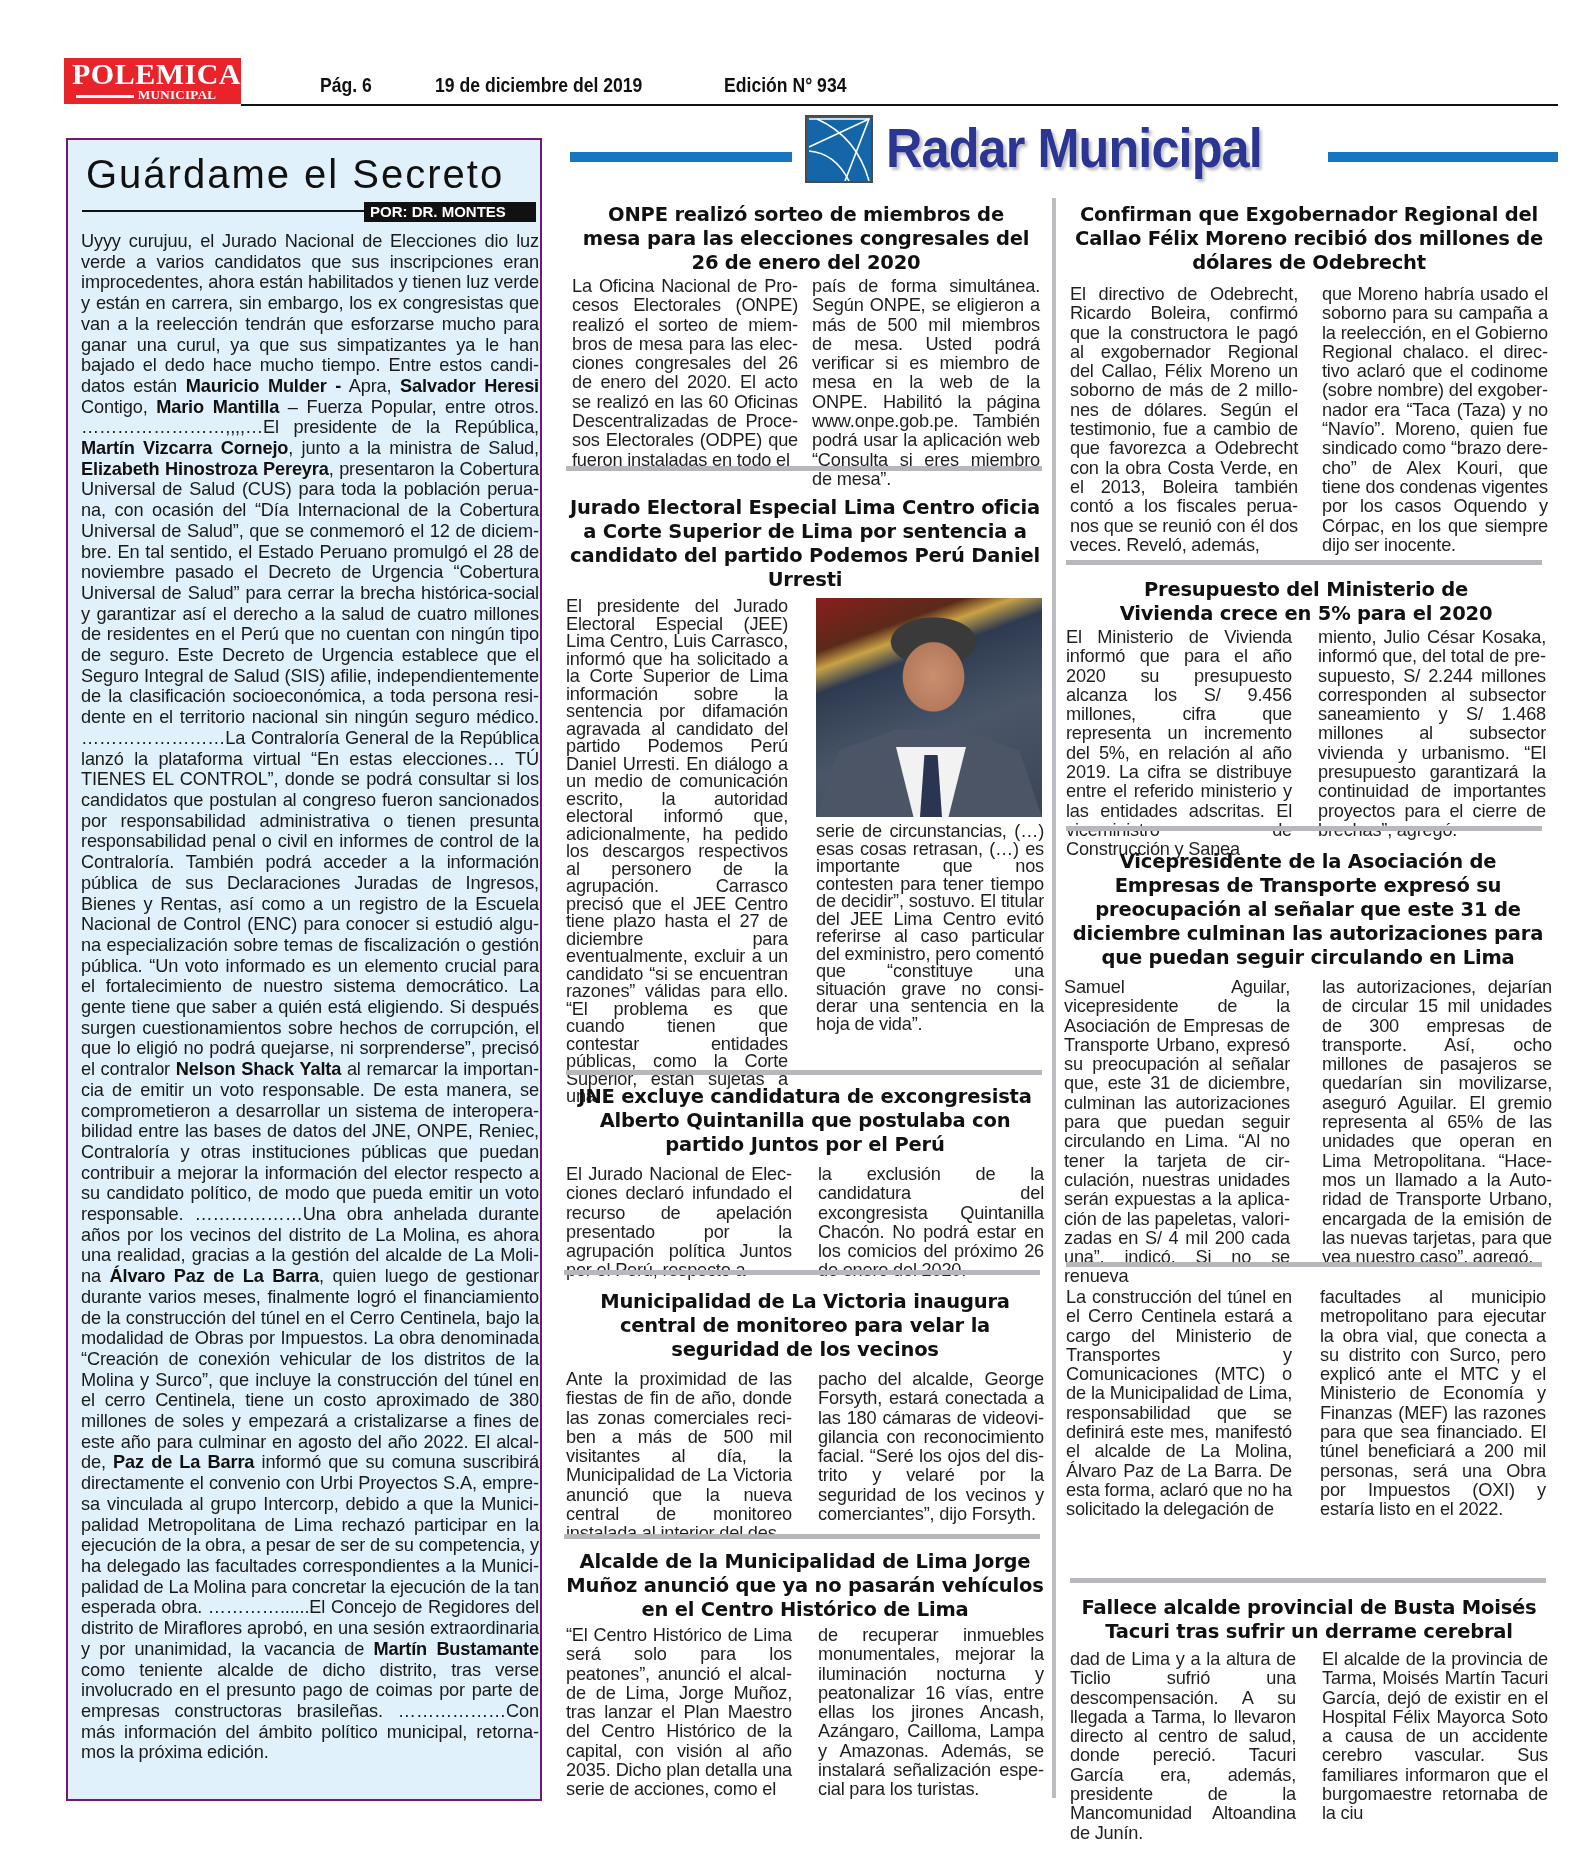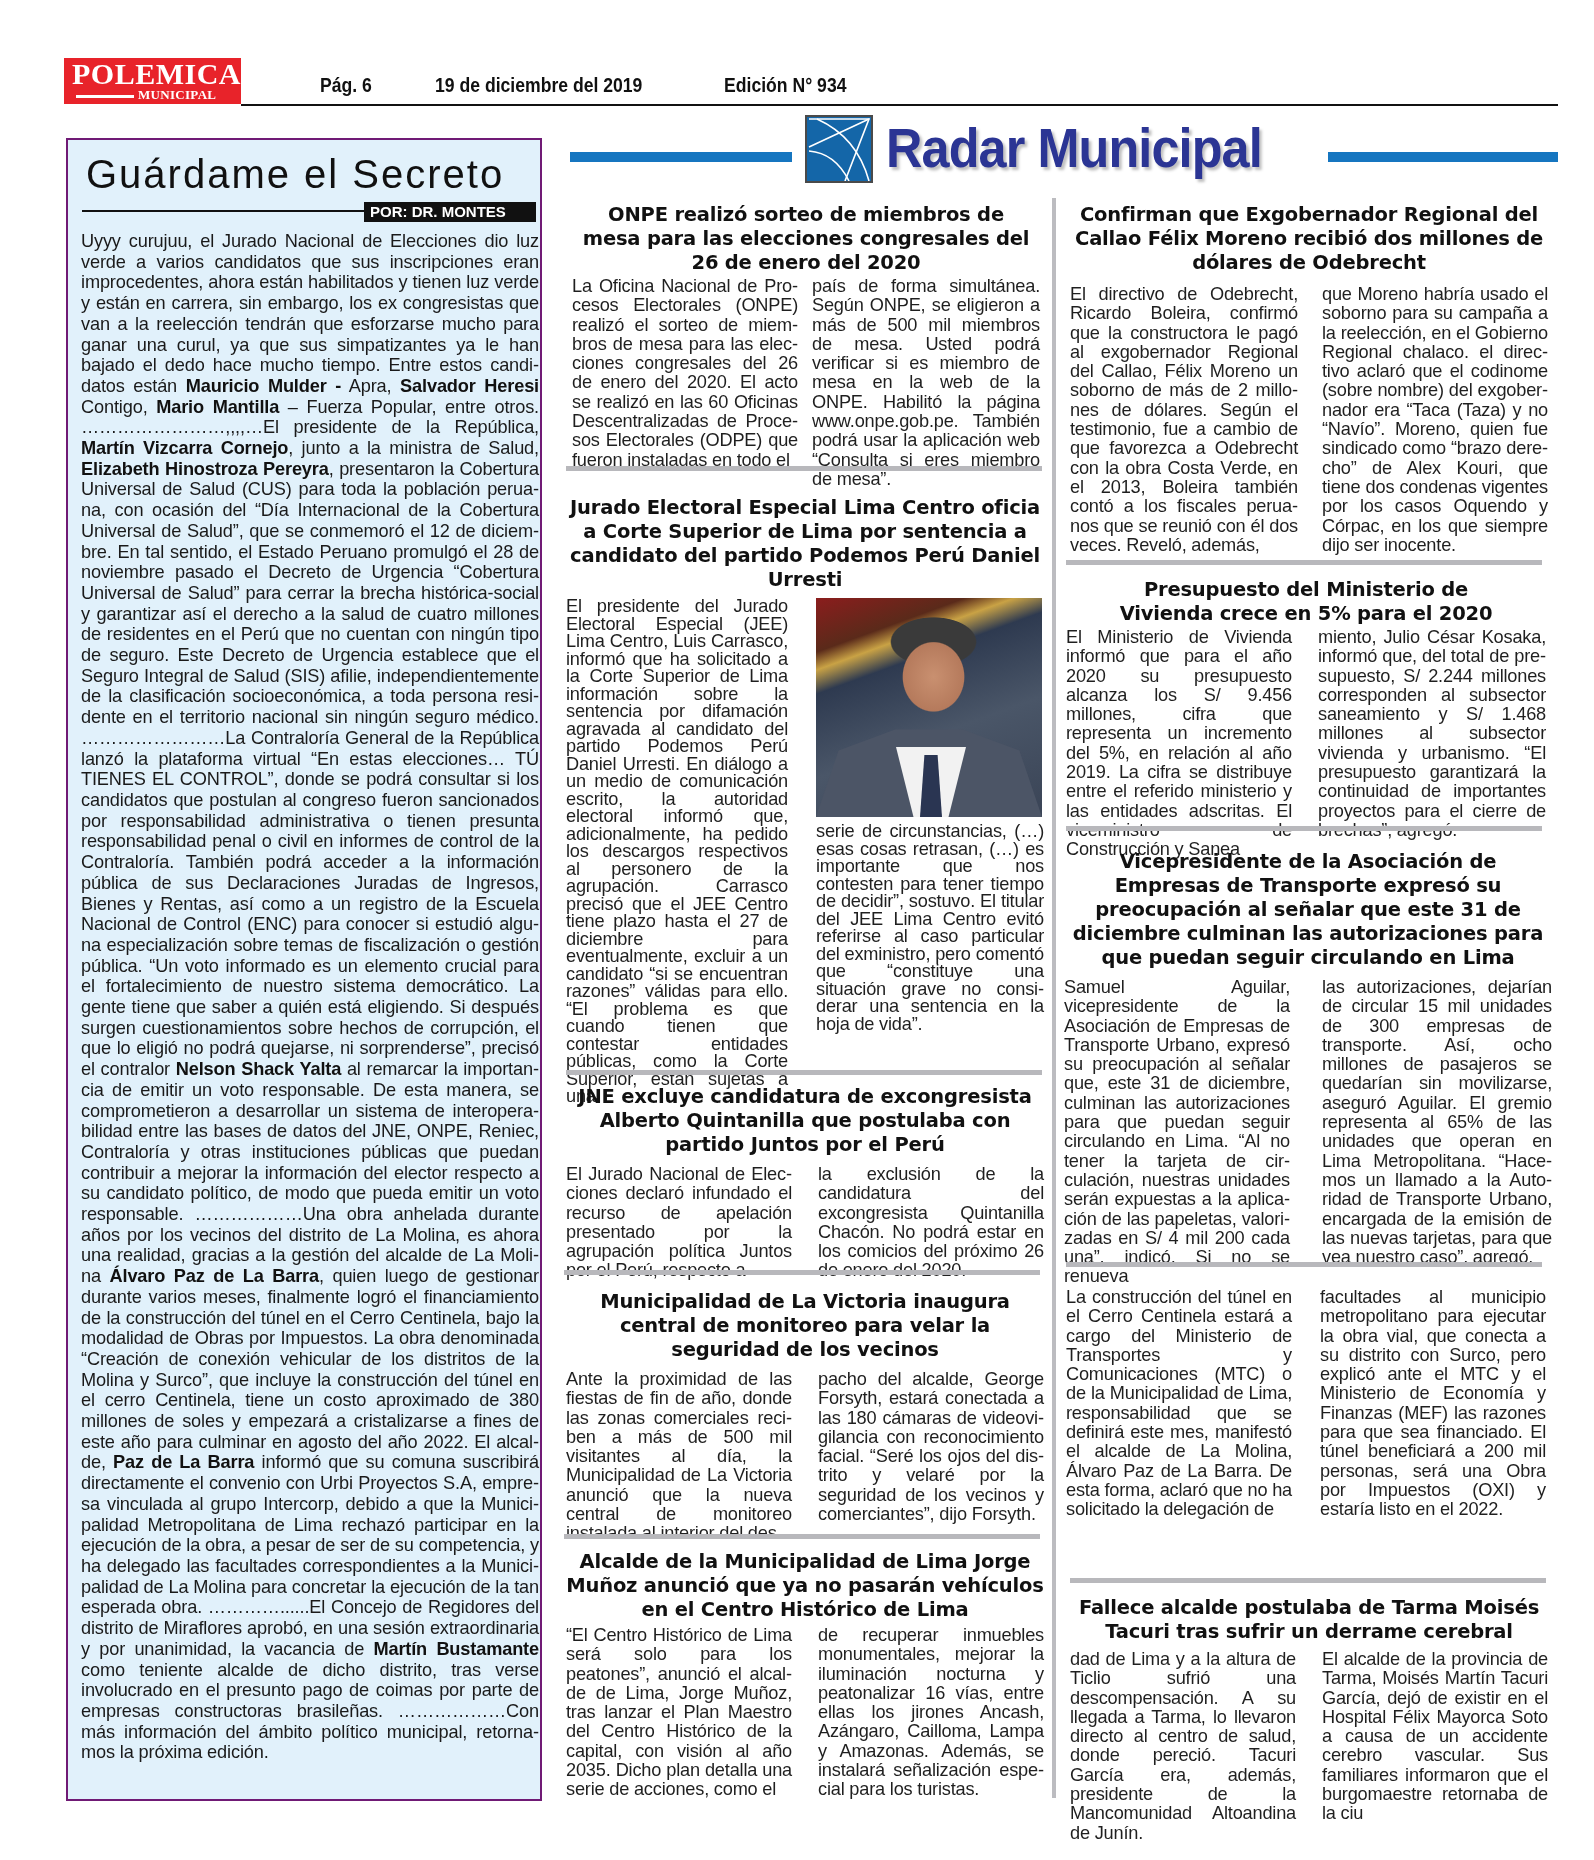--- a/index.html
+++ b/index.html
@@ -167,18 +167,18 @@
 
 <div class="article" style="left:1066px; top:1282px; width:480px;">
   <div class="cols" style="margin-top:6px;">
     <div class="col" style="width:226px;">La construcción del túnel en el Cerro Centinela estará a cargo del Ministerio de Trans­portes y Comunicaciones (MTC) o de la Municipalidad de Lima, responsabilidad que se definirá este mes, mani­festó el alcalde de La Molina, Álvaro Paz de La Barra. De esta forma, aclaró que no ha solicitado la delegación de</div>
     <div class="col" style="width:226px;">facultades al municipio metro­politano para ejecutar la obra vial, que conecta a su distrito con Surco, pero explicó ante el MTC y el Ministerio de Eco­nomía y Finanzas (MEF) las razones para que sea finan­ciado. El túnel beneficiará a 200 mil personas, será una Obra por Impuestos (OXI) y estaría listo en el 2022.</div>
   </div>
 </div>
 <div class="sep" style="left:1070px; top:1578px; width:476px;"></div>
 
 <div class="article" style="left:1070px; top:1596px; width:478px;">
-  <h2>Fallece alcalde postulaba de Tarma Moisés Tacuri tras sufrir un derrame cerebral</h2>
+  <h2>Fallece alcalde provincial de Busta Moisés Tacuri tras sufrir un derrame cerebral</h2>
   <div class="cols" style="margin-top:6px;">
     <div class="col" style="width:226px;">dad de Lima y a la altura de Ticlio sufrió una descompen­sación. A su llegada a Tarma, lo llevaron directo al centro de salud, donde pereció. Tacuri García era, además, presidente de la Mancomuni­dad Altoandina de Junín.</div>
     <div class="col" style="width:226px;">El alcalde de la provincia de Tarma, Moisés Martín Tacuri García, dejó de existir en el Hospital Félix Mayorca Soto a causa de un accidente cerebro vascular. Sus familia­res informaron que el burgo­maestre retornaba de la ciu­</div>
   </div>
 </div>
 
 </body></html>

